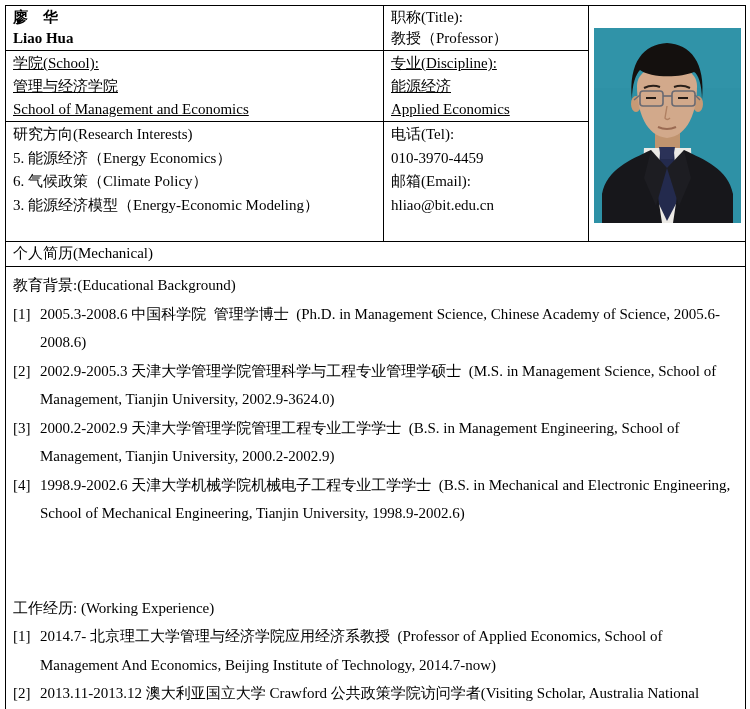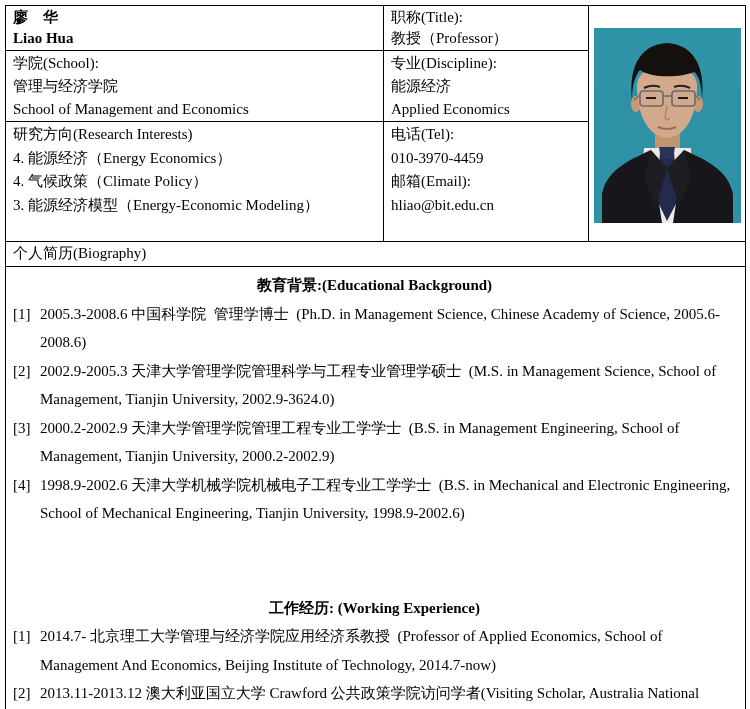--- a/index.html
+++ b/index.html
@@ -19,29 +19,29 @@
   }
   .profile-table td {
     border: 1px solid #000000;
     vertical-align: top;
     padding: 1px 6px 0 7px;
     font-size: 15px;
     overflow: hidden;
   }
   td.name-cell { height: 43px; line-height: 21px; font-weight: bold; }
   td.title-cell { height: 43px; line-height: 21px; font-family: Liberation Serif, serif; }
-  td.school-cell, td.discipline-cell { height: 69px; line-height: 23px; }
+  td.school-cell, td.discipline-cell { height: 69px; line-height: 23px; text-decoration: underline; }
   td.research-cell, td.contact-cell { height: 118px; line-height: 23.5px; margin-left: 25px; }
   td.photo-cell { padding: 0; text-align: center; vertical-align: top; }
   td.bio-cell { height: 23px; line-height: 21px; padding-top: 1px; }
   td.content-cell { height: 450px; line-height: 28.5px; padding-top: 4px; padding-right: 9px; }
   .col1 { width: 378px; }
   .col2 { width: 205px; }
   .col3 { width: 157px; }
-  .section-heading { font-weight: bold; white-space: pre-wrap; text-align: center; }
+  .section-heading { font-weight: normal; white-space: pre-wrap; }
   .work-heading { margin-top: 66px; }
   .cv-item { display: flex; }
   .cv-item .marker { flex: 0 0 27px; }
   .cv-item .item-text { flex: 1 1 auto; white-space: pre-wrap; }
   .research-list div { white-space: pre-wrap; }
   .line { white-space: pre-wrap; }
   .portrait-wrap { margin-top: 22px; display: inline-block; line-height: 0; }
 </style>
 </head>
 <body>
@@ -114,35 +114,35 @@
     <td class="discipline-cell">
       <div class="line">专业(Discipline):</div>
       <div class="line">能源经济</div>
       <div class="line">Applied Economics</div>
     </td>
   </tr>
   <tr>
     <td class="research-cell">
       <div class="line">研究方向(Research Interests)</div>
       <div class="research-list">
-        <div>4. 能源经济（Energy Economics）</div>
-        <div>4. 气候政策（Climate Policy）</div>
+        <div>5. 能源经济（Energy Economics）</div>
+        <div>6. 气候政策（Climate Policy）</div>
         <div>3. 能源经济模型（Energy-Economic Modeling）</div>
       </div>
     </td>
     <td class="contact-cell">
       <div class="line">电话(Tel):</div>
       <div class="line">010-3970-4459</div>
       <div class="line">邮箱(Email):</div>
       <div class="line">hliao@bit.edu.cn</div>
     </td>
   </tr>
   <tr>
     <td class="bio-cell" colspan="3">
-      <span>个人简历(Biography)</span>
+      <span>个人简历(Mechanical)</span>
     </td>
   </tr>
   <tr>
     <td class="content-cell" colspan="3">
 
       <div class="section-heading">教育背景:(Educational Background)</div>
       <div class="cv-item">
         <span class="marker">[1]</span>
         <span class="item-text">2005.3-2008.6 中国科学院  管理学博士  (Ph.D. in Management Science, Chinese Academy of Science, 2005.6-2008.6)</span>
       </div>

